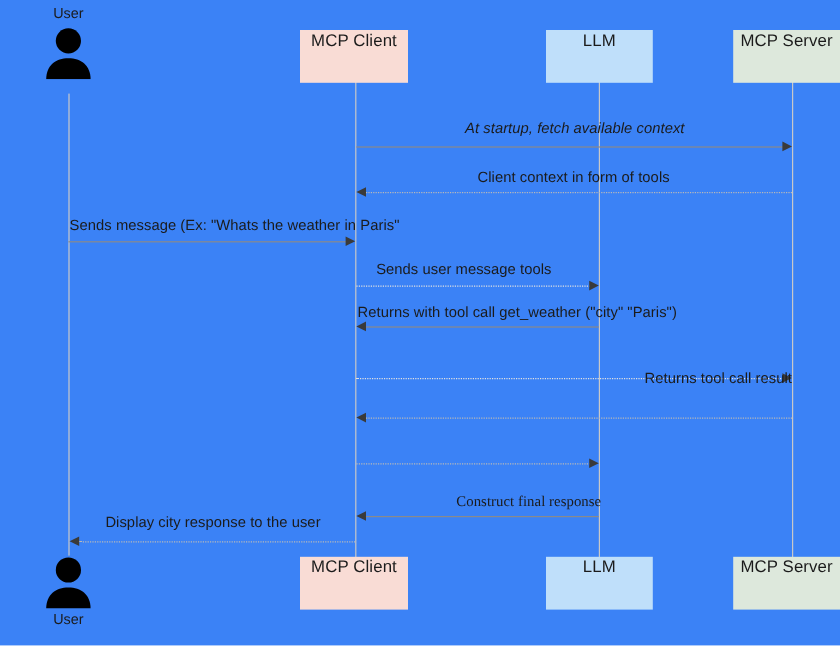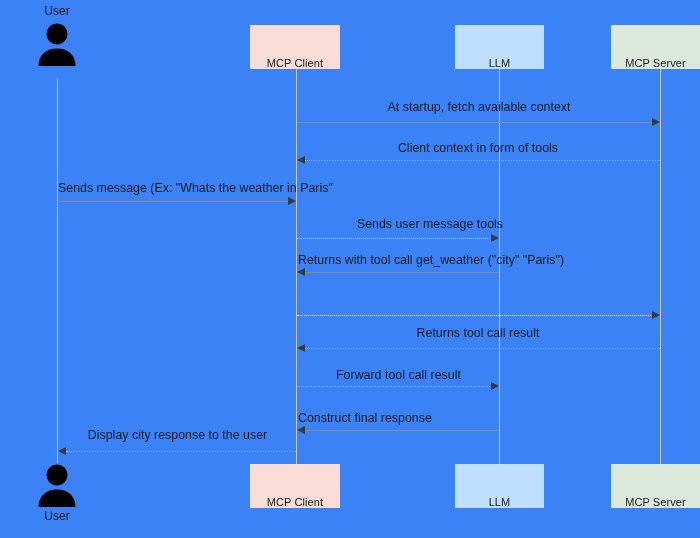--- a/index.html
+++ b/index.html
@@ -14,23 +14,23 @@
   #canvas {
     position: relative;
     width: 700px;
     height: 538px;
     background: #3b82f6;
     overflow: hidden;
   }
   .actor-box {
     position: absolute;
     display: flex;
-    align-items: flex-end;
+    align-items: flex-start;
     justify-content: center;
-    font-size: 11px;
+    font-size: 14px;
     color: #1b1b1b;
     letter-spacing: 0.1px;
     box-sizing: border-box;
   }
   .lifeline {
     position: absolute;
     width: 1px;
     background: #c8c8c8;
   }
   .actor-person {
@@ -126,53 +126,52 @@
   </div>
 
   <div class="actor-box" style="left:455px; top:464px; width:89px; height:44px; background:#bfdffa;">
     <span>LLM</span>
   </div>
 
   <div class="actor-box" style="left:611px; top:464px; width:89px; height:44px; background:#dde8dc;">
     <span>MCP Server</span>
   </div>
 
-  <div class="msg-label" style="left:298px; top:100px; width:362px; text-align:center;">At startup, fetch available context</div>
+  <div class="msg-label" style="left:298px; top:100px; width:362px; text-align:center;font-style:italic;">At startup, fetch available context</div>
   <div class="msg-line solid" style="left:297px; top:122px; width:356px;"></div>
   <div class="arrowhead right" style="left:652px; top:117.5px;"></div>
 
   <div class="msg-label" style="left:296px; top:141px; width:364px; text-align:center;">Client context in form of tools</div>
   <div class="msg-line dotted" style="left:305px; top:160px; width:355px;"></div>
   <div class="arrowhead left" style="left:297px; top:155.5px;"></div>
 
   <div class="msg-label" style="left:58px; top:181px; width:241px; text-align:left;">Sends message (Ex: "Whats the weather in Paris"</div>
   <div class="msg-line solid" style="left:57px; top:201px; width:232px;"></div>
   <div class="arrowhead right" style="left:288px; top:196.5px;"></div>
 
-  <div class="msg-label" style="left:302px; top:217px; width:201px; text-align:right;">Sends user message    tools</div>
+  <div class="msg-label" style="left:286px; top:217px; width:201px; text-align:center;">Sends user message    tools</div>
   <div class="msg-line faint" style="left:297px; top:238px; width:195px;"></div>
   <div class="arrowhead right" style="left:491px; top:233.5px;"></div>
 
   <div class="msg-label" style="left:298px; top:253px; width:203px; text-align:center;">Returns with tool call get_weather ("city"   "Paris")</div>
   <div class="msg-line solid" style="left:305px; top:272px; width:194px;"></div>
   <div class="arrowhead left" style="left:297px; top:267.5px;"></div>
 
   <div class="msg-label" style="left:298px; top:296px; width:362px; text-align:center;"></div>
   <div class="msg-line faint" style="left:297px; top:315px; width:356px;"></div>
   <div class="arrowhead right" style="left:652px; top:310.5px;"></div>
 
-  <div class="msg-label" style="left:296px; top:326px; width:364px; text-align:center;">Returns tool call result</div>
+  <div class="msg-label" style="left:296px; top:308px; width:364px; text-align:right;">Returns tool call result</div>
   <div class="msg-line dotted" style="left:305px; top:348px; width:355px;"></div>
   <div class="arrowhead left" style="left:297px; top:343.5px;"></div>
 
-  <div class="msg-label" style="left:298px; top:368px; width:201px; text-align:center;">Forward tool call result</div>
   <div class="msg-line dotted" style="left:297px; top:386px; width:195px;"></div>
   <div class="arrowhead right" style="left:491px; top:381.5px;"></div>
 
-  <div class="msg-label" style="left:298px; top:411px; width:203px; text-align:left;">Construct final response</div>
+  <div class="msg-label" style="left:298px; top:411px; width:203px; text-align:right;font-family:Liberation Serif, serif;">Construct final response</div>
   <div class="msg-line solid" style="left:305px; top:430px; width:194px;"></div>
   <div class="arrowhead left" style="left:297px; top:425.5px;"></div>
 
   <div class="msg-label" style="left:57px; top:428px; width:241px; text-align:center;">Display city response to the user</div>
   <div class="msg-line dotted" style="left:66px; top:451px; width:230px;"></div>
   <div class="arrowhead left" style="left:58px; top:446.5px;"></div>
 
 </div>
 
 </body></html>

